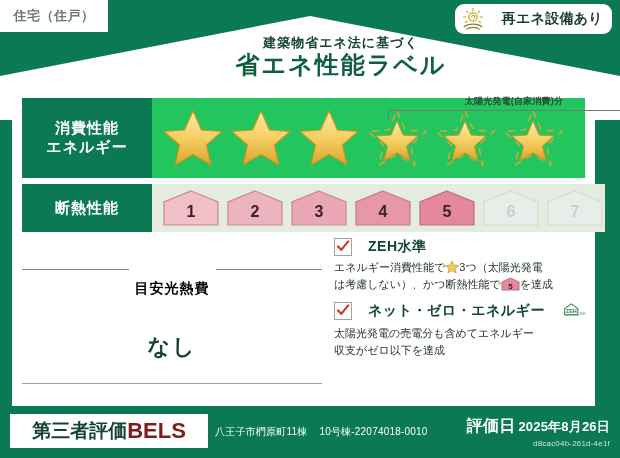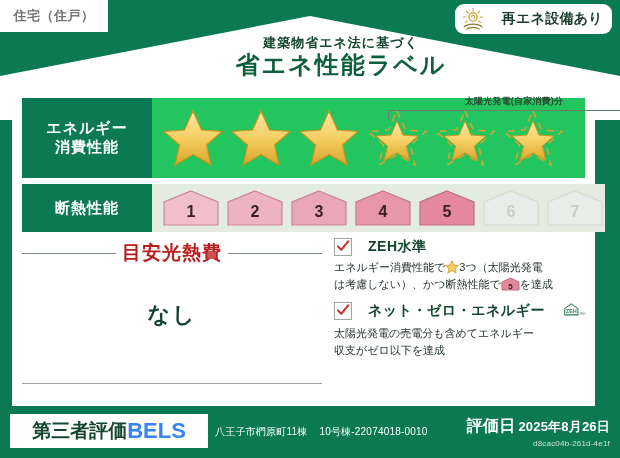--- a/index.html
+++ b/index.html
@@ -137,22 +137,23 @@
 
   
   .cost-block{
     position:absolute;left:10px;top:152px;width:300px;height:152px;
   }
   .cost-head{
     display:flex;align-items:center;gap:6px;width:100%;
   }
   .cost-head .rule{flex:1;height:1px;background:#7b8b7f;}
   .cost-title{
-    font-size:19px;font-weight:bold;color:#b91c1c;letter-spacing:1px;
+    font-size:14px;font-weight:bold;color:#000000;letter-spacing:1px;
     white-space:nowrap;
+    margin-top:40px;
   }
   .cost-value{
     margin-top:34px;text-align:center;
     font-size:22px;font-weight:bold;color:#14452f;letter-spacing:2px;
   }
   .cost-foot-rule{
     position:absolute;left:0;bottom:8px;width:100%;height:1px;background:#9aa79c;
   }
 
   
@@ -182,21 +183,21 @@
   .bottom-bar{
     position:absolute;left:0;bottom:0;width:620px;height:50px;
     z-index:5;
   }
   .bels-plate{
     position:absolute;left:10px;top:6px;
     width:198px;height:34px;background:#ffffff;
     display:flex;align-items:center;justify-content:center;
   }
   .bels-jp{font-size:19px;font-weight:bold;color:#14452f;letter-spacing:0px;}
-  .bels-en{font-size:22px;font-weight:bold;color:#3b82f6;letter-spacing:0px;}
+  .bels-en{font-size:22px;font-weight:bold;color:#7f1d1d;letter-spacing:0px;}
   .addr{
     position:absolute;left:215px;top:17px;
     font-size:10px;color:#ffffff;white-space:nowrap;letter-spacing:0.2px;
   }
   .addr .lot{margin-left:12px;}
   .eval{
     position:absolute;right:10px;top:8px;text-align:right;
   }
   .eval-date{
     font-size:13px;font-weight:bold;color:#ffffff;white-space:nowrap;letter-spacing:0.2px;
@@ -240,22 +241,22 @@
 
   <div class="title-wrap">
     <div class="title-sub">建築物省エネ法に基づく</div>
     <div class="title-main">省エネ性能ラベル</div>
   </div>
 
   <div class="panel">
 
     <div class="perf-row row-energy">
       <div class="row-label">
+        <span>消費性能</span>
         <span>エネルギー</span>
-        <span>消費性能</span>
       </div>
       <div class="row-body">
 
         <div class="solar-note">
           <div class="solar-text">太陽光発電(自家消費)分</div>
         </div>
         <div class="solar-bracket"></div>
 
         <div class="stars">
 

